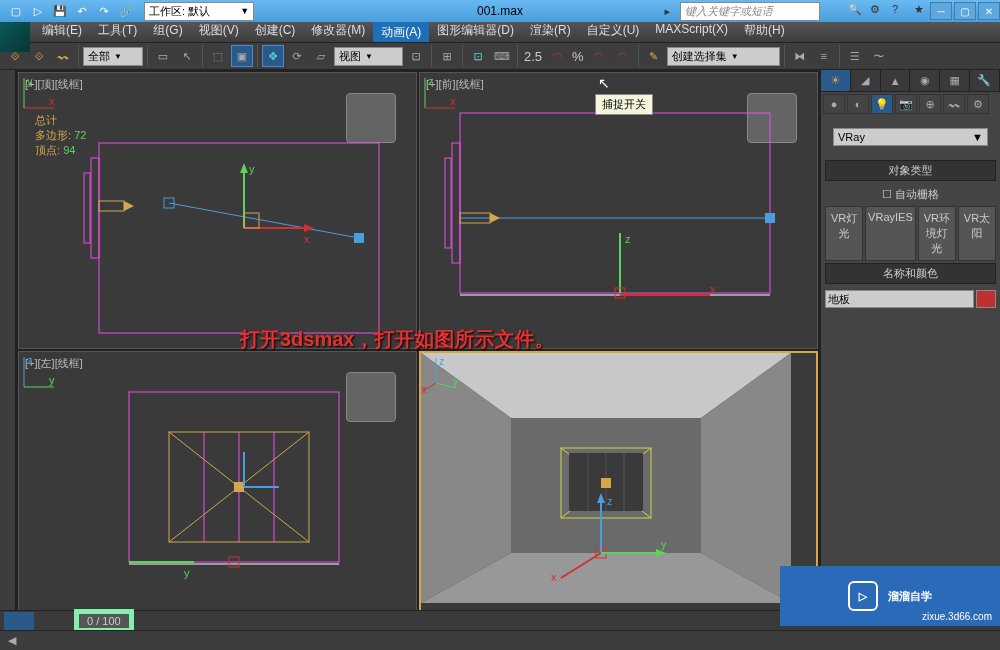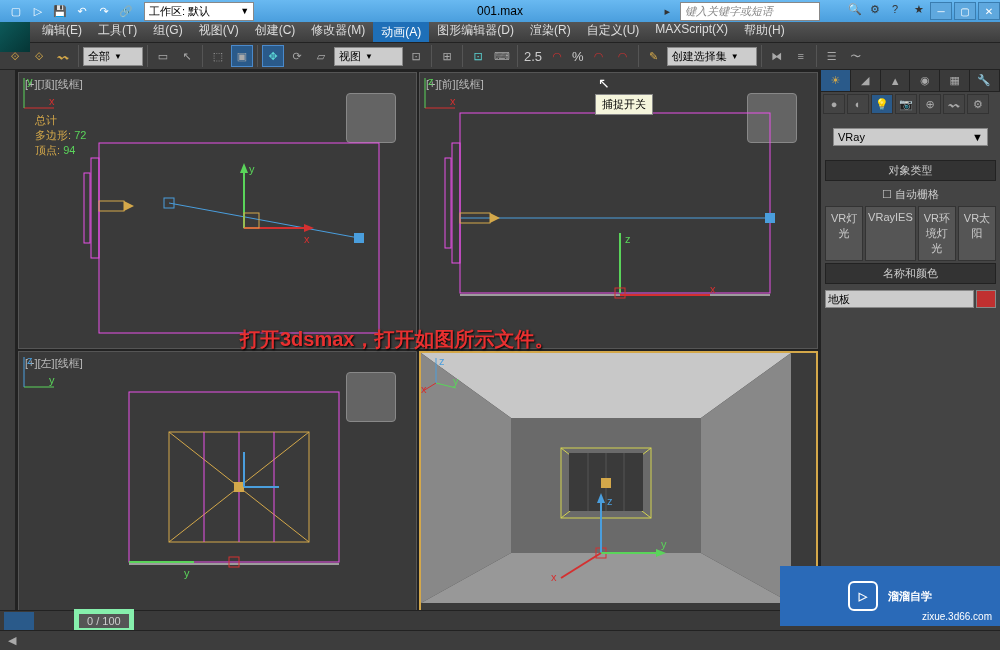--- a/index.html
+++ b/index.html
@@ -141,21 +141,21 @@
   <div class="btn" style="color:#5ad4d4">⊡</div>
   <div class="btn">⌨</div>
   <div class="sep"></div>
   <div class="numval">2.5</div>
   <div class="btn" style="color:#d43030">◠</div>
   <div class="numval">%</div>
   <div class="btn" style="color:#d43030">◠</div>
   <div class="btn" style="color:#d43030">◠</div>
   <div class="sep"></div>
   <div class="btn" style="color:#d4a84a">✎</div>
-  <div class="dropdown" style="width:90px">
+  <div class="dropdown" style="width:113px">
       <span>创建选择集</span>
       <span class="arr">▼</span>
     </div>
   <div class="sep"></div>
   <div class="btn">⧓</div>
   <div class="btn">≡</div>
   <div class="sep"></div>
   <div class="btn">☰</div>
   <div class="btn">〜</div>
 </div>

